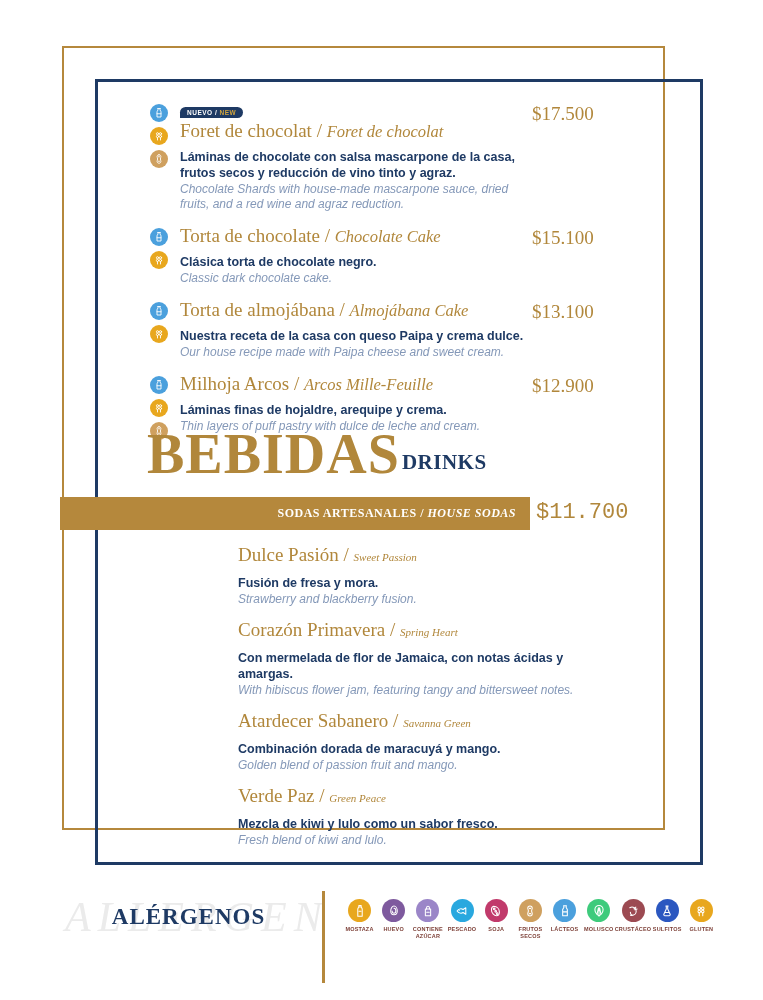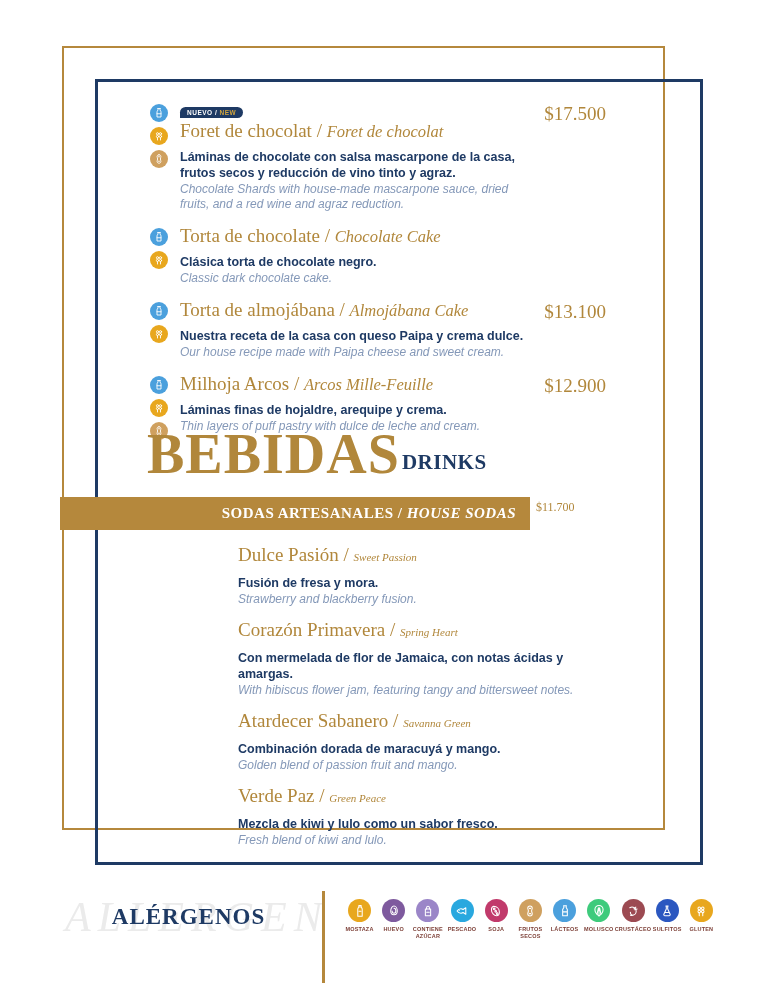--- a/index.html
+++ b/index.html
@@ -20,38 +20,38 @@
   .badge{display:inline-block;background:#1E3A64;color:#fff;
         font-size:6.5px;font-weight:bold;letter-spacing:.5px;
         padding:2.5px 7px 2px 7px;border-radius:6px 6px 6px 0;margin-bottom:2px;}
   .badge .en{color:#D2A53D;}
   .title-line{font-family:"Liberation Serif",serif;color:#B1873B;font-size:19px;
         line-height:22px;}
   .title-line .en{font-style:italic;font-size:16.5px;}
   .desc-es{color:#1E3A64;font-weight:bold;font-size:12.5px;line-height:16px;margin-top:6px;}
   .desc-en{color:#8498B8;font-style:italic;font-size:12px;line-height:15px;margin-top:1px;}
   .price{font-family:"Liberation Serif",serif;color:#B1873B;font-size:19px;
-        text-align:right;padding-top:2px;}
+        padding-top:2px;}
 
   
   .section-heading{position:absolute;left:147px;top:424px;display:flex;align-items:flex-end;}
   .bebidas{font-family:"Liberation Serif",serif;font-weight:bold;color:#B1873B;
         font-size:56px;line-height:60px;letter-spacing:1px;}
   .drinks{font-family:"Liberation Serif",serif;font-weight:bold;color:#1E3A64;
         font-size:21px;line-height:25px;padding-bottom:9px;margin-left:2px;letter-spacing:.5px;}
 
   
   .sodas-bar{position:absolute;left:60px;top:497px;width:470px;height:33px;
         background:#B5883C;display:flex;align-items:center;justify-content:flex-end;
         padding-right:14px;box-sizing:border-box;}
   .sodas-bar-label{font-family:"Liberation Serif",serif;font-weight:bold;color:#fff;
-        font-size:15px;letter-spacing:.5px;}
+        font-size:12px;letter-spacing:.5px;}
   .sodas-bar-label .en{font-style:italic;}
   .sodas-price{position:absolute;left:536px;top:500px;width:70px;text-align:left;
-        font-family:Liberation Serif, serif;color:#B1873B;font-size:12px;}
+        font-family:Liberation Mono, monospace;color:#B1873B;font-size:22px;}
 
   
   .sodas{position:absolute;left:238px;top:544px;width:378px;}
   .soda{margin-bottom:12px;}
   .soda-title{font-family:"Liberation Serif",serif;color:#B1873B;font-size:19px;line-height:22px;}
   .soda-title .en{font-style:italic;font-size:11px;}
   .soda .desc-es{margin-top:7px;}
 
   
   .footer{position:absolute;left:65px;top:891px;width:653px;height:100px;}
@@ -126,20 +126,21 @@
               <circle fill="none" stroke="#fff" stroke-width="1.8" stroke-linecap="round" stroke-linejoin="round" cx="15" cy="13" r="2.2"></circle>
               <path fill="none" stroke="#fff" stroke-width="1.8" stroke-linecap="round" stroke-linejoin="round" d="M9 15.5V20M15 15.5V20"></path>
             </svg>
           </span>
         </div>
       <div>
         <div class="title-line"><span>Torta de chocolate</span> <span>/</span> <span class="en">Chocolate Cake</span></div>
         <div class="desc-es">Clásica torta de chocolate negro.</div>
         <div class="desc-en">Classic dark chocolate cake.</div>
       </div>
+      <div class="price">$15.100</div>
     </div>
 
     <div class="item">
       <div class="icon-stack">
           <span class="mini-icon" style="background: rgb(75, 160, 221);">
             <svg viewBox="0 0 24 24" xmlns="http://www.w3.org/2000/svg">
               <path fill="none" stroke="#fff" stroke-width="1.8" stroke-linecap="round" stroke-linejoin="round" d="M9.5 3h5M10 3.2v2.6L8 9.5V20h8V9.5l-2-3.7V3.2M8 13.5h8"></path>
             </svg>
           </span>
           <span class="mini-icon" style="background: rgb(232, 167, 30);">

